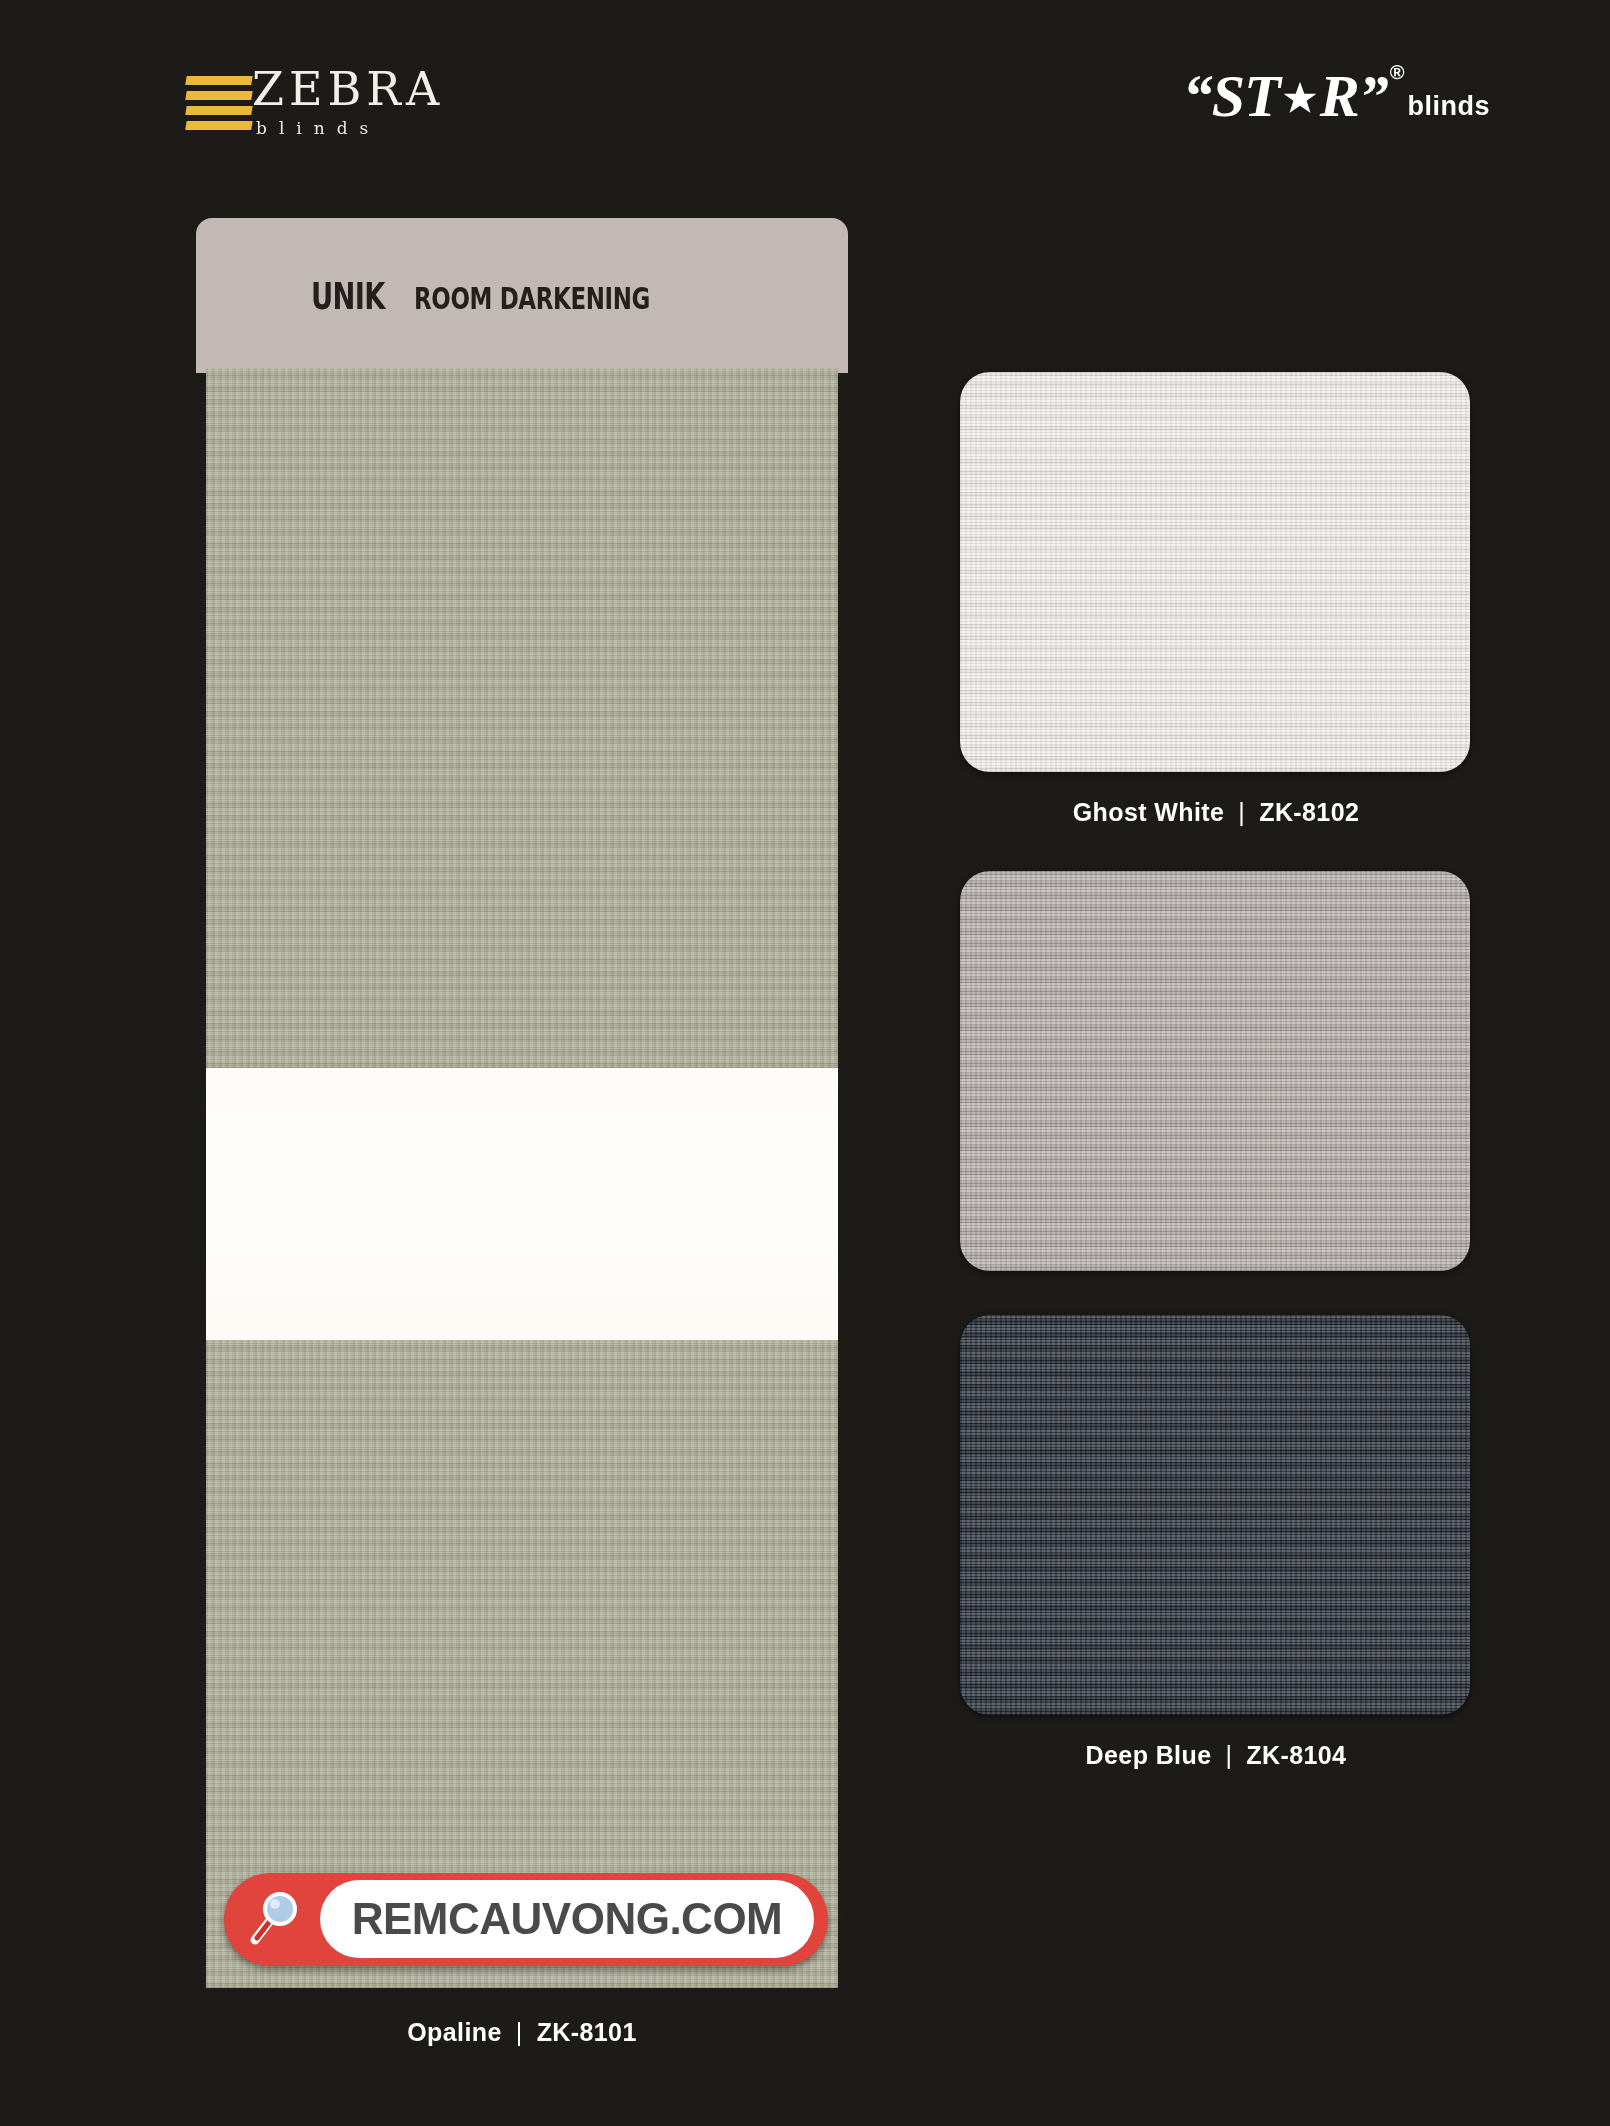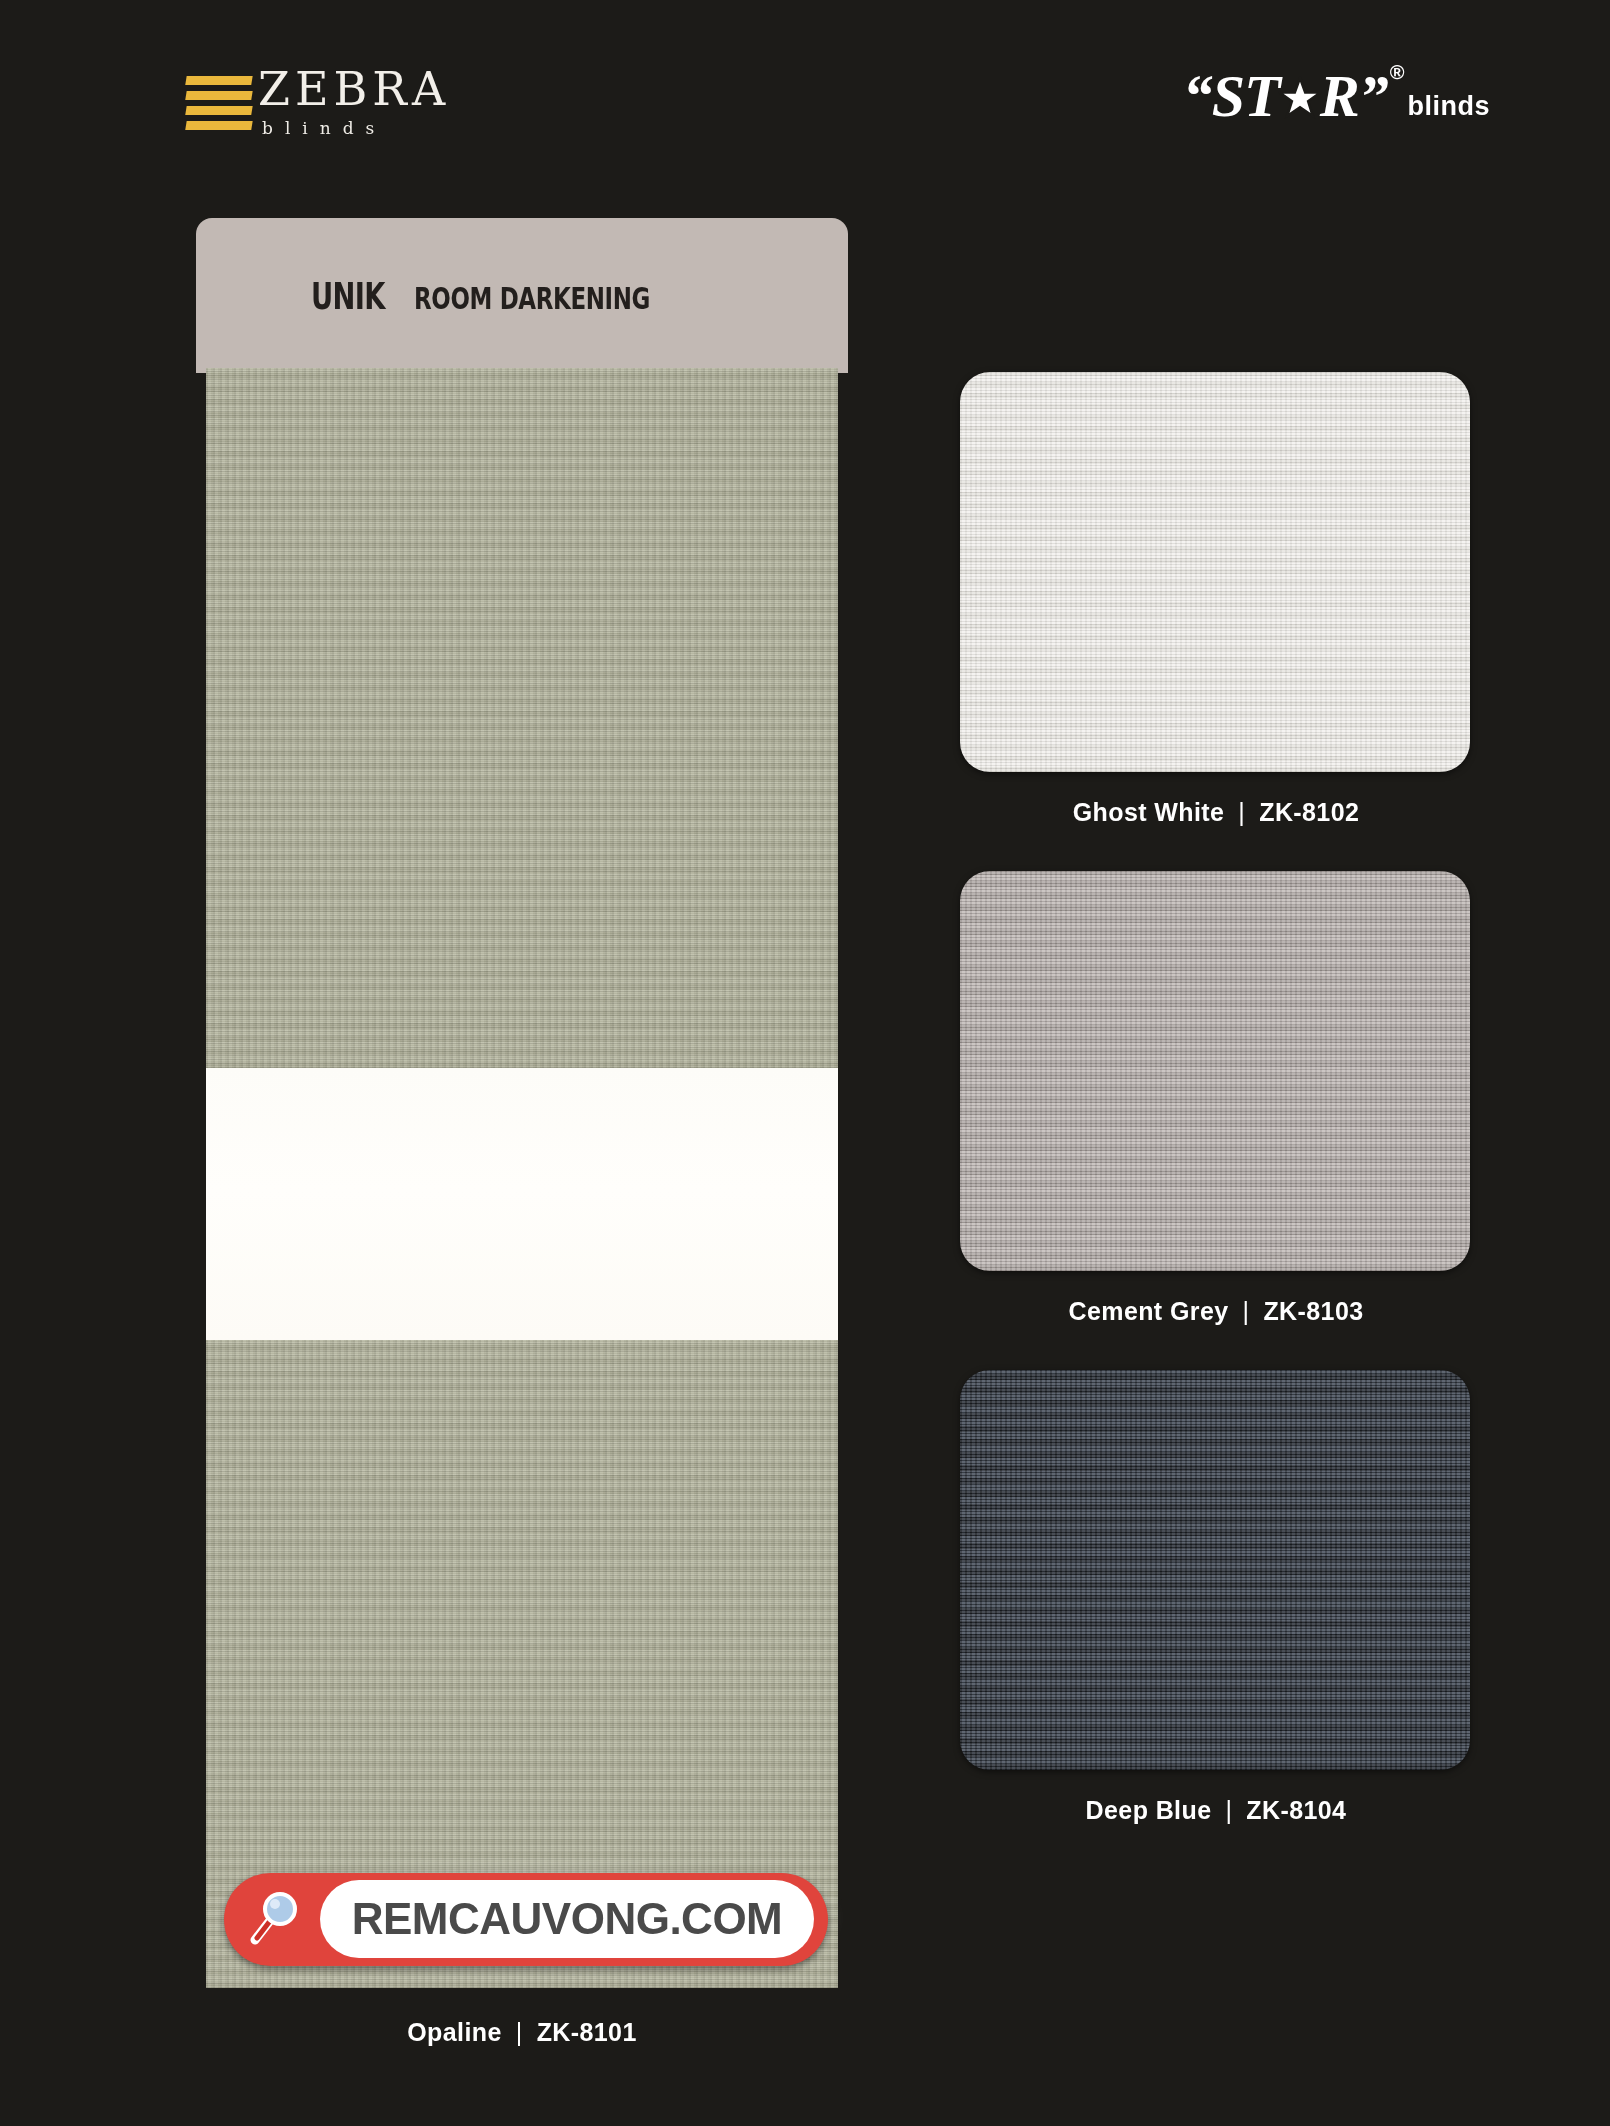--- a/index.html
+++ b/index.html
@@ -11,21 +11,21 @@
     position:relative;
   }
   .page{position:absolute;inset:0;background:#1c1b18;}
 
   
   .header{position:absolute;top:0;left:0;width:1610px;height:190px;}
 
   .zebra-logo{position:absolute;left:186px;top:68px;display:flex;align-items:flex-start;}
   .zebra-bars{width:66px;height:54px;display:flex;flex-direction:column;justify-content:space-between;margin-top:8px;}
   .zebra-bars i{display:block;height:8.5px;background:#eab83c;transform:skewX(-9deg);}
-  .zebra-words{margin-left:6px;display:flex;flex-direction:column;}
+  .zebra-words{display:flex;flex-direction:column;}
   .zebra-name{
     font-family:"DejaVu Serif", serif;
     font-size:46px;letter-spacing:5px;color:#f2efe9;line-height:0.95;
     font-weight:400;
   }
   .zebra-sub{
     font-family:"DejaVu Serif", serif;
     font-size:17px;letter-spacing:12px;color:#efece6;margin-top:6px;margin-left:4px;
   }
 
@@ -231,23 +231,20 @@
 
     <div class="swatch">
       <div class="chip fab-ghost"></div>
       <div class="swatch-label">
         <span>Ghost White</span><span class="sep">|</span><span>ZK-8102</span>
       </div>
     </div>
 
     <div class="swatch">
       <div class="chip fab-cement"></div>
-      <div class="swatch-label">
-        <span>Cement Grey</span><span class="sep">|</span><span>ZK-8103</span>
-      </div>
     </div>
 
     <div class="swatch">
       <div class="chip fab-deepblue"></div>
       <div class="swatch-label">
         <span>Deep Blue</span><span class="sep">|</span><span>ZK-8104</span>
       </div>
     </div>
 
   </div>

